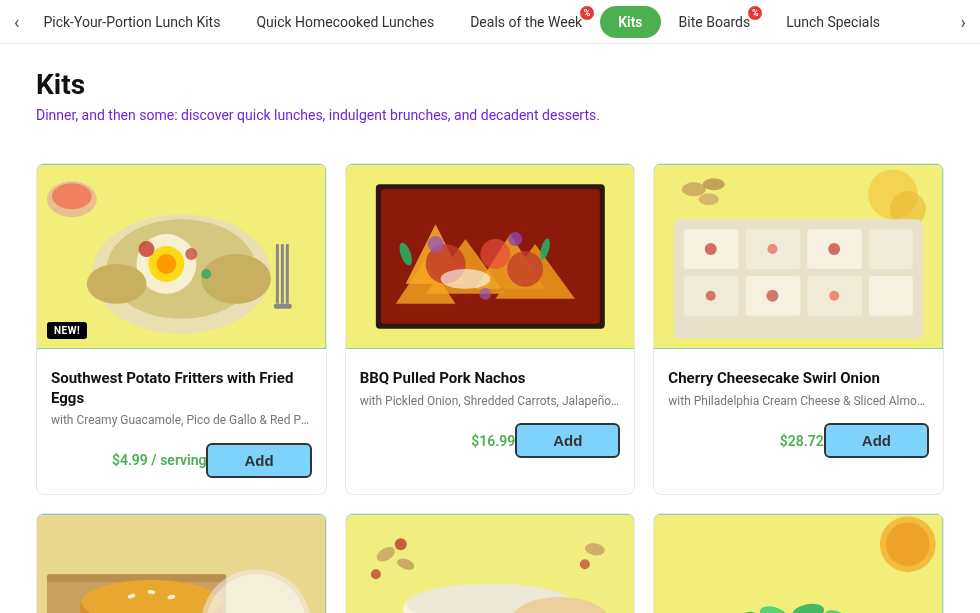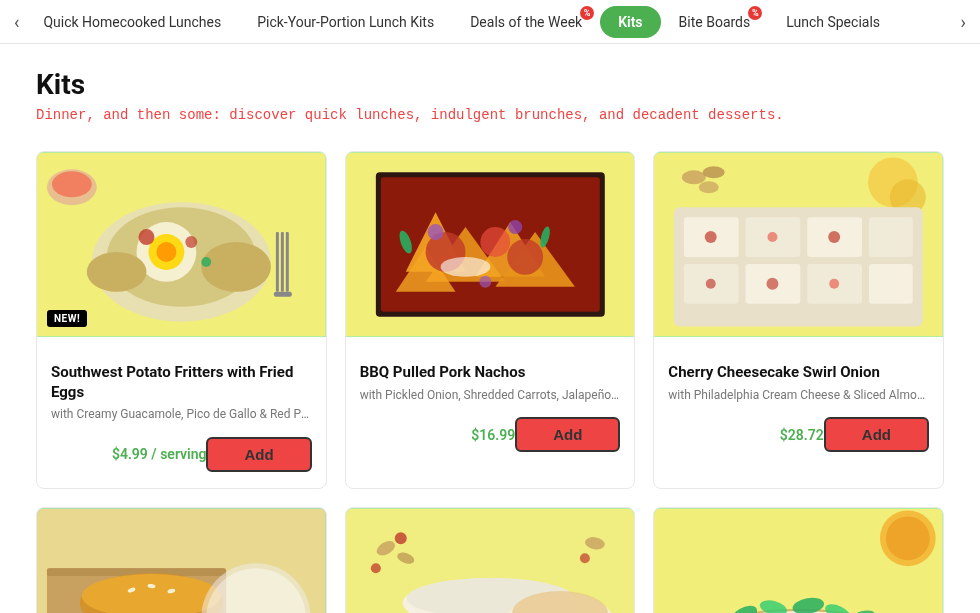--- a/index.html
+++ b/index.html
@@ -71,60 +71,59 @@
       padding: 24px 36px 32px 36px;
     }
     .page-title {
       font-size: 28px;
       font-weight: 700;
       color: #111;
       margin-bottom: 6px;
     }
     .page-subtitle {
       font-size: 14px;
-      color: #ef4444;
-      margin-bottom: 28px;
-      font-family: Liberation Mono, monospace;
+      color: #6d28d9;
+      margin-bottom: 40px;
     }
 
     
     .product-grid {
       display: grid;
       grid-template-columns: repeat(3, 1fr);
       gap: 18px;
     }
     .product-card {
       border: 1px solid #e8e8e8;
       border-radius: 8px;
       overflow: hidden;
       background: #fff;
     }
     .card-image-wrapper {
       width: 100%;
       height: 185px;
-      background: #5eead4;
+      background: #0ea5e9;
       position: relative;
       overflow: hidden;
     }
 
     .new-badge {
       position: absolute;
       bottom: 10px;
       left: 10px;
       background: #000;
       color: #fff;
       font-size: 10px;
       font-weight: 700;
       padding: 3px 7px;
       border-radius: 3px;
       letter-spacing: 0.5px;
     }
 
     .card-body {
-      padding: 26px 14px 16px 14px;
+      padding: 20px 14px 16px 14px;
     }
     .card-title {
       font-size: 15px;
       font-weight: 700;
       color: #111;
       margin-bottom: 4px;
       line-height: 1.3;
     }
     .card-desc {
       font-size: 12px;
@@ -140,39 +139,39 @@
       align-items: center;
       justify-content: flex-end;
     }
     .card-price {
       font-size: 14px;
       color: #4caf50;
       font-weight: 600;
     }
     .add-btn {
       border: 2px solid #333;
-      background: #ef4444;
+      background: #7dd3fc;
       color: #333;
       font-size: 15px;
       font-weight: 600;
       padding: 7px 36px;
       border-radius: 6px;
       cursor: pointer;
       transition: background 0.15s;
     }
   </style>
 </head>
 <body>
 
 <nav class="nav-bar">
   <span class="nav-arrow">‹</span>
   <div class="nav-items">
 
-  <div class="nav-item">Quick Homecooked Lunches</div>
-      <div class="nav-item">Pick-Your-Portion Lunch Kits</div>
+  <div class="nav-item">Pick-Your-Portion Lunch Kits</div>
+      <div class="nav-item">Quick Homecooked Lunches</div>
       <div class="nav-item">Deals of the Week<span class="badge">%</span></div>
       <div class="nav-item active">Kits</div>
       <div class="nav-item">Bite Boards<span class="badge">%</span></div>
       <div class="nav-item">Lunch Specials</div>
     </div>
   <span class="nav-arrow">›</span>
 </nav>
 
 <div class="page-content">
   <h1 class="page-title">Kits</h1>

